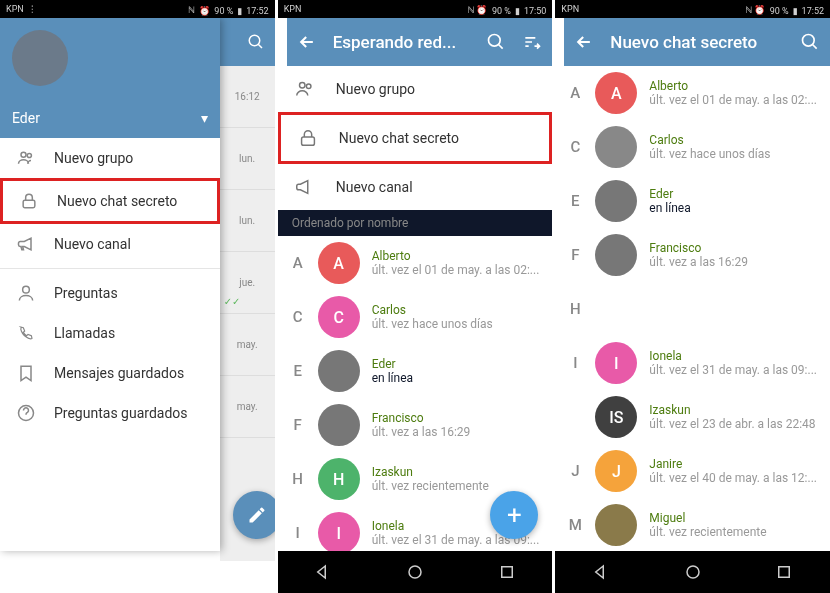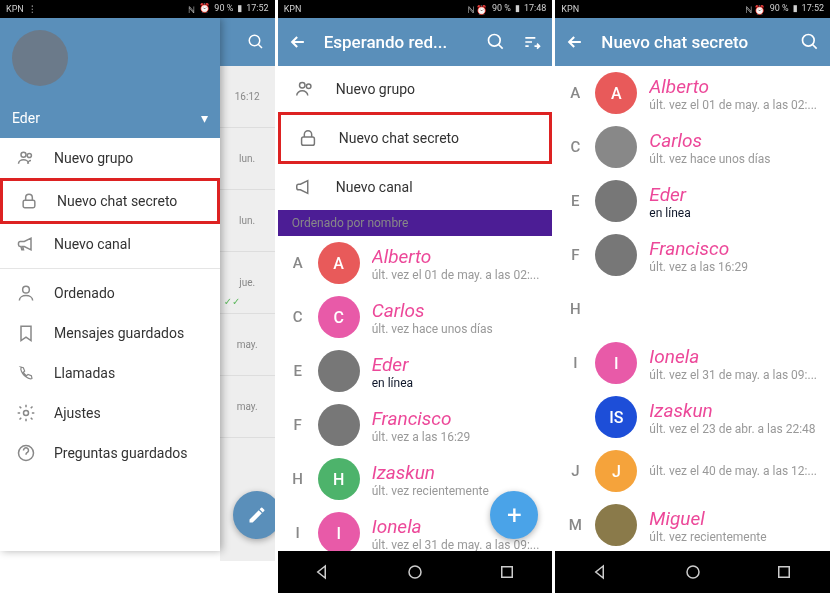--- a/index.html
+++ b/index.html
@@ -1,50 +1,50 @@
 <!DOCTYPE html>
 <html><head>
 <meta charset="utf-8">
 <style>
 * { box-sizing: border-box; margin: 0; padding: 0; }
 body { font-family: -apple-system, Roboto, Arial, sans-serif; background: #fff; width: 830px; height: 593px; display: flex; gap: 3px; }
 .screen { flex: 1; display: flex; flex-direction: column; background: #fff; position: relative; overflow: hidden; }
 
 
 .status { height: 18px; background: #000; color: #d0d0d0; font-size: 9px; display: flex; align-items: center; padding: 0 6px; justify-content: space-between; }
-.status .left, .status .right { display: flex; gap: 4px; align-items: flex-start; }
-
-
-.header { background: #5a8fba; color: #fff; height: 48px; display: flex; align-items: center; padding: 0 10px; gap: 16px; }
+.status .left, .status .right { display: flex; gap: 4px; align-items: flex-end; }
+
+
+.header { background: #5a8fba; color: #fff; height: 48px; display: flex; align-items: center; padding: 0 10px; gap: 16px; margin-left: 9px; }
 .header .title { flex: 1; font-size: 17px; font-weight: 500; }
 
 
 .drawer-shim { position: absolute; right: 0; top: 18px; bottom: 32px; width: 55px; background: #eee; }
 .shim-hdr { height: 48px; background: #5a8fba; display:flex; align-items:center; justify-content:flex-end; padding-right:10px;}
 .shim-row { height: 62px; border-bottom: 1px solid #ddd; display:flex; align-items:center; justify-content:center; font-size:10px; color:#888; position:relative;}
 .shim-row .tick { position:absolute; left:4px; bottom:6px; color:#5fb85f; font-size:10px;}
 .drawer { position: absolute; left: 0; top: 18px; bottom: 42px; width: 220px; background: #fff; box-shadow: 2px 0 8px rgba(0,0,0,0.3); display:flex; flex-direction:column; }
 .drawer-head { background: #5a8fba; color:#fff; padding: 12px; height: 120px; display:flex; flex-direction:column; justify-content:space-between;}
 .avatar-lg { width:56px; height:56px; border-radius:50%; background:#6b7a8a; }
 .drawer-user { display:flex; justify-content:space-between; align-items:center; font-size:14px;}
 .drawer-item { display:flex; align-items:center; gap:18px; padding: 10px 16px; font-size:14px; color:#333; }
 .drawer-item.hl { border: 3px solid #d22; }
 .drawer-sep { height:1px; background:#e5e5e5; margin:4px 0;}
 .drawer-icon { width:20px; color:#888; text-align:center;}
 
 
 .menu-item { display:flex; align-items:center; gap:20px; padding: 12px 16px; font-size:14px; color:#333; }
 .menu-item .mi-icon { width:22px; color:#777; text-align:center; }
 .menu-item.hl { border: 3px solid #d22; }
-.section-label { background:#4c1d95; color:#888; font-size:12px; padding:6px 14px;}
+.section-label { background:#0f172a; color:#888; font-size:12px; padding:6px 14px;}
 .contact-row { display:flex; align-items:center; padding: 6px 8px 6px 0; }
 .letter { width:40px; text-align:center; color:#888; font-size:15px; font-weight:500;}
 .avatar { width:42px; height:42px; border-radius:50%; display:flex; align-items:center; justify-content:center; color:#fff; font-size:16px; font-weight:500; flex-shrink:0; margin-right:12px;}
 .contact-text { flex:1; overflow:hidden;}
-.contact-name { font-size:19px; color:#ec4899;font-style:italic;}
+.contact-name { font-size:12px; color:#4d7c0f;}
 .contact-status { font-size:12px; color:#999; white-space:nowrap; overflow:hidden; text-overflow:ellipsis;}
 .contact-status.online { color:#0f172a;}
 .list { flex:1; overflow:hidden; }
 
 
 .fab { position:absolute; right:14px; bottom:54px; width:48px; height:48px; border-radius:50%; background:#4aa3e8; color:#fff; display:flex; align-items:center; justify-content:center; font-size:26px; box-shadow:0 2px 6px rgba(0,0,0,0.3);}
 .fab.edit { background:#5a8fba; right:-6px;}
 
 
 .navbar { height:42px; background:#000; display:flex; align-items:center; justify-content:space-around; color:#ccc; }
@@ -137,46 +137,37 @@
       <span>Nuevo canal</span>
     </div>
     <div class="drawer-sep"></div>
     <div class="drawer-item">
       <span class="drawer-icon">
           <svg viewBox="0 0 24 24" width="20" height="20" fill="none" stroke="currentColor" stroke-width="1.8">
             <circle cx="12" cy="8" r="4"></circle>
             <path d="M4 21c0-4 4-6 8-6s8 2 8 6"></path>
           </svg>
         </span>
-      <span>Ordenado</span>
+      <span>Preguntas</span>
+    </div>
+    <div class="drawer-item">
+      <span class="drawer-icon">
+          <svg viewBox="0 0 24 24" width="20" height="20" fill="none" stroke="currentColor" stroke-width="1.8">
+            <path d="M5 4l4 1 2 5-2 2c1 2 3 4 5 5l2-2 5 2 1 4c-1 1-3 1-5 0-5-2-9-6-11-11-1-2-1-4 0-5z" transform="scale(0.8) translate(2,2)"></path>
+          </svg>
+        </span>
+      <span>Llamadas</span>
     </div>
     <div class="drawer-item">
       <span class="drawer-icon">
           <svg viewBox="0 0 24 24" width="20" height="20" fill="none" stroke="currentColor" stroke-width="1.8">
             <path d="M6 4h12v17l-6-4-6 4V4z"></path>
           </svg>
         </span>
       <span>Mensajes guardados</span>
-    </div>
-    <div class="drawer-item">
-      <span class="drawer-icon">
-          <svg viewBox="0 0 24 24" width="20" height="20" fill="none" stroke="currentColor" stroke-width="1.8">
-            <path d="M5 4l4 1 2 5-2 2c1 2 3 4 5 5l2-2 5 2 1 4c-1 1-3 1-5 0-5-2-9-6-11-11-1-2-1-4 0-5z" transform="scale(0.8) translate(2,2)"></path>
-          </svg>
-        </span>
-      <span>Llamadas</span>
-    </div>
-    <div class="drawer-item">
-      <span class="drawer-icon">
-          <svg viewBox="0 0 24 24" width="20" height="20" fill="none" stroke="currentColor" stroke-width="1.8">
-            <circle cx="12" cy="12" r="3"></circle>
-            <path d="M12 2v3M12 19v3M4.2 4.2l2.1 2.1M17.7 17.7l2.1 2.1M2 12h3M19 12h3M4.2 19.8l2.1-2.1M17.7 6.3l2.1-2.1"></path>
-          </svg>
-        </span>
-      <span>Ajustes</span>
     </div>
     <div class="drawer-item">
       <span class="drawer-icon">
           <svg viewBox="0 0 24 24" width="20" height="20" fill="none" stroke="currentColor" stroke-width="1.8">
             <circle cx="12" cy="12" r="9"></circle>
             <path d="M9 9a3 3 0 115 2c-1 1-2 1-2 3M12 17h.01"></path>
           </svg>
         </span>
       <span>Preguntas guardados</span>
     </div>
@@ -196,21 +187,21 @@
 
 <div class="screen">
   <div class="status">
     <div class="left">
         <span>KPN</span>
       </div>
     <div class="right">
         <span>ℕ ⏰</span>
         <span>90 %</span>
         <span>▮</span>
-        <span>17:48</span>
+        <span>17:50</span>
       </div>
   </div>
   <div class="header">
     <span>
         <svg viewBox="0 0 24 24" width="20" height="20" fill="none" stroke="#fff" stroke-width="2.5">
           <path d="M19 12H5M11 6l-6 6 6 6"></path>
         </svg>
       </span>
     <span class="title">Esperando red...</span>
     <span>
@@ -383,30 +374,31 @@
       <div class="contact-row">
         <div class="letter">I</div>
         <div class="avatar" style="background:#e85aa8">I</div>
         <div class="contact-text">
           <div class="contact-name">Ionela</div>
           <div class="contact-status">últ. vez el 31 de may. a las 09:...</div>
         </div>
       </div>
       <div class="contact-row">
         <div class="letter"></div>
-        <div class="avatar" style="background:#1d4ed8">IS</div>
+        <div class="avatar" style="background:#404040">IS</div>
         <div class="contact-text">
           <div class="contact-name">Izaskun</div>
           <div class="contact-status">últ. vez el 23 de abr. a las 22:48</div>
         </div>
       </div>
       <div class="contact-row">
         <div class="letter">J</div>
         <div class="avatar" style="background:#f5a33b">J</div>
         <div class="contact-text">
+          <div class="contact-name">Janire</div>
           <div class="contact-status">últ. vez el 40 de may. a las 12:...</div>
         </div>
       </div>
       <div class="contact-row">
         <div class="letter">M</div>
         <div class="avatar" style="background:#8a7a4a"></div>
         <div class="contact-text">
           <div class="contact-name">Miguel</div>
           <div class="contact-status">últ. vez recientemente</div>
         </div>

